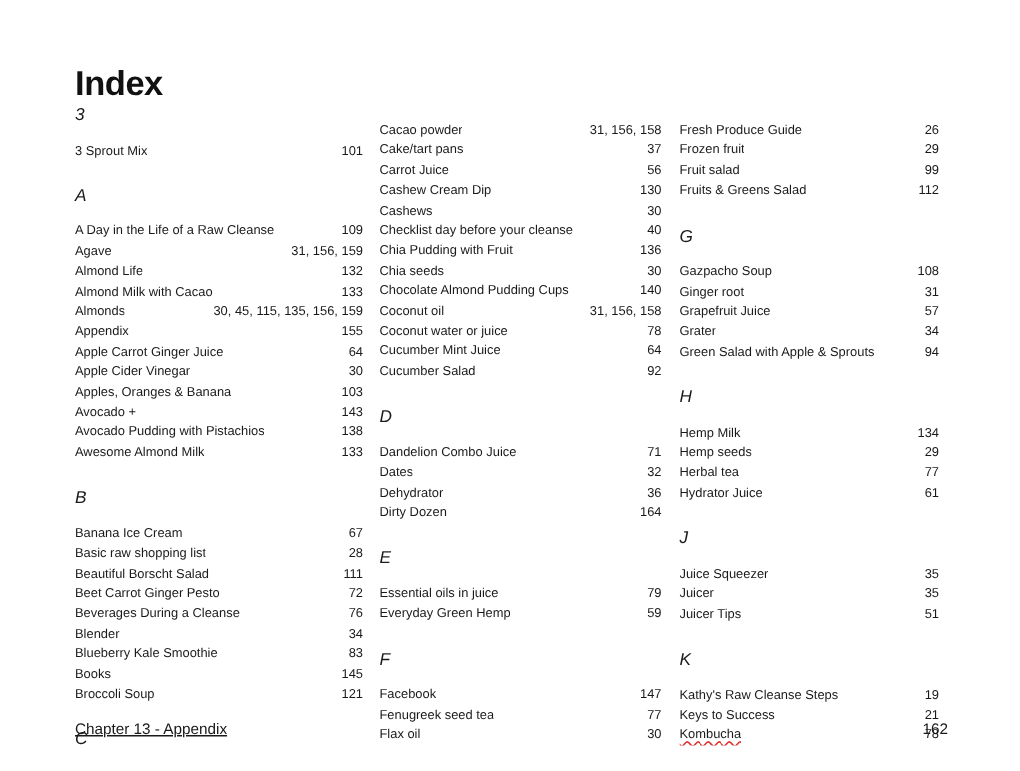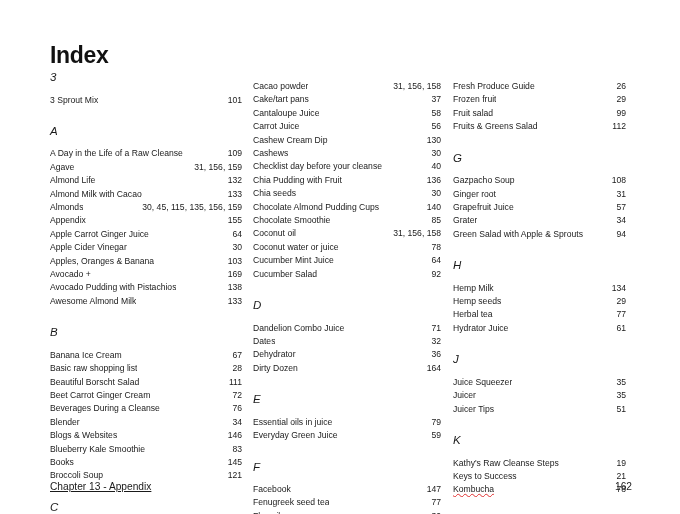--- a/index.html
+++ b/index.html
@@ -154,21 +154,21 @@
             <div class="entry">
               <span class="label">Apple Cider Vinegar</span>
               <span class="pages">30</span>
             </div>
             <div class="entry">
               <span class="label">Apples, Oranges &amp; Banana</span>
               <span class="pages">103</span>
             </div>
             <div class="entry">
               <span class="label">Avocado +</span>
-              <span class="pages">169</span>
+              <span class="pages">143</span>
             </div>
             <div class="entry">
               <span class="label">Avocado Pudding with Pistachios</span>
               <span class="pages">138</span>
             </div>
             <div class="entry">
               <span class="label">Awesome Almond Milk</span>
               <span class="pages">133</span>
             </div>
           </div>
@@ -182,34 +182,30 @@
             </div>
             <div class="entry">
               <span class="label">Basic raw shopping list</span>
               <span class="pages">28</span>
             </div>
             <div class="entry">
               <span class="label">Beautiful Borscht Salad</span>
               <span class="pages">111</span>
             </div>
             <div class="entry">
-              <span class="label">Beet Carrot Ginger Cream</span>
+              <span class="label">Beet Carrot Ginger Pesto</span>
               <span class="pages">72</span>
             </div>
             <div class="entry">
               <span class="label">Beverages During a Cleanse</span>
               <span class="pages">76</span>
             </div>
             <div class="entry">
               <span class="label">Blender</span>
               <span class="pages">34</span>
-            </div>
-            <div class="entry">
-              <span class="label">Blogs &amp; Websites</span>
-              <span class="pages">146</span>
             </div>
             <div class="entry">
               <span class="label">Blueberry Kale Smoothie</span>
               <span class="pages">83</span>
             </div>
             <div class="entry">
               <span class="label">Books</span>
               <span class="pages">145</span>
             </div>
             <div class="entry">
@@ -227,24 +223,20 @@
           <div class="entries">
             <div class="entry">
               <span class="label">Cacao powder</span>
               <span class="pages">31, 156, 158</span>
             </div>
             <div class="entry">
               <span class="label">Cake/tart pans</span>
               <span class="pages">37</span>
             </div>
             <div class="entry">
-              <span class="label">Cantaloupe Juice</span>
-              <span class="pages">58</span>
-            </div>
-            <div class="entry">
               <span class="label">Carrot Juice</span>
               <span class="pages">56</span>
             </div>
             <div class="entry">
               <span class="label">Cashew Cream Dip</span>
               <span class="pages">130</span>
             </div>
             <div class="entry">
               <span class="label">Cashews</span>
               <span class="pages">30</span>
@@ -259,24 +251,20 @@
             </div>
             <div class="entry">
               <span class="label">Chia seeds</span>
               <span class="pages">30</span>
             </div>
             <div class="entry">
               <span class="label">Chocolate Almond Pudding Cups</span>
               <span class="pages">140</span>
             </div>
             <div class="entry">
-              <span class="label">Chocolate Smoothie</span>
-              <span class="pages">85</span>
-            </div>
-            <div class="entry">
               <span class="label">Coconut oil</span>
               <span class="pages">31, 156, 158</span>
             </div>
             <div class="entry">
               <span class="label">Coconut water or juice</span>
               <span class="pages">78</span>
             </div>
             <div class="entry">
               <span class="label">Cucumber Mint Juice</span>
               <span class="pages">64</span>
@@ -309,21 +297,21 @@
           </div>
         </div>
         <div class="section">
           <div class="section-letter">E</div>
           <div class="entries">
             <div class="entry">
               <span class="label">Essential oils in juice</span>
               <span class="pages">79</span>
             </div>
             <div class="entry">
-              <span class="label">Everyday Green Juice</span>
+              <span class="label">Everyday Green Hemp</span>
               <span class="pages">59</span>
             </div>
           </div>
         </div>
         <div class="section">
           <div class="section-letter">F</div>
           <div class="entries">
             <div class="entry">
               <span class="label">Facebook</span>
               <span class="pages">147</span>

